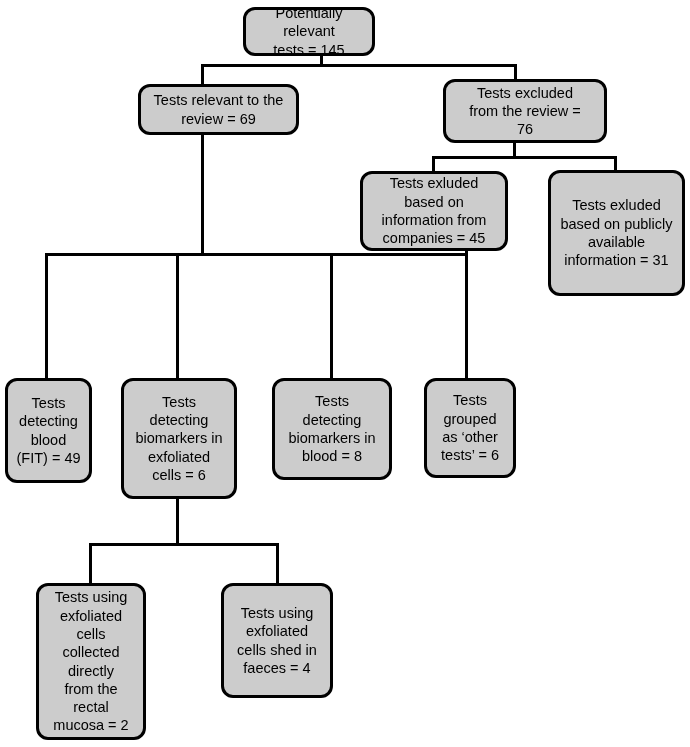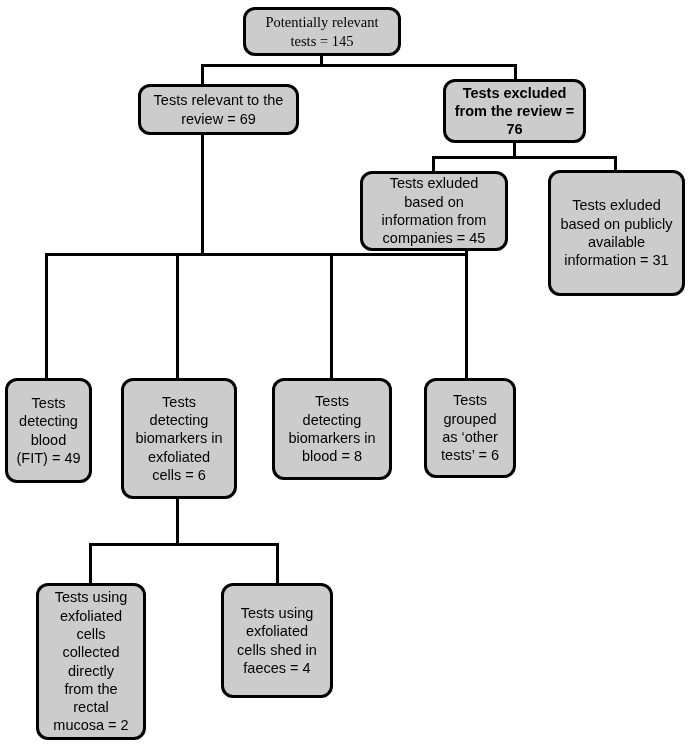--- a/index.html
+++ b/index.html
@@ -61,29 +61,29 @@
     <div class="edge v" style="left: 201px; top: 135px; height: 121px;"></div>
     <div class="edge h" style="left: 45px; top: 253px; width: 423px;"></div>
     <div class="edge v" style="left: 465px; top: 251px; height: 130px;"></div>
     <div class="edge v" style="left: 45px; top: 253px; height: 127px;"></div>
     <div class="edge v" style="left: 176px; top: 253px; height: 127px;"></div>
     <div class="edge v" style="left: 330px; top: 253px; height: 127px;"></div>
     <div class="edge v" style="left: 176px; top: 497px; height: 48px;"></div>
     <div class="edge h" style="left: 89px; top: 543px; width: 190px;"></div>
     <div class="edge v" style="left: 89px; top: 543px; height: 42px;"></div>
     <div class="edge v" style="left: 276px; top: 543px; height: 42px;"></div>
-    <div class="node" style="left: 243px; top: 7px; width: 158px; height: 49px; font-family: Liberation Serif, serif;">
+    <div class="node" style="left: 243px; top: 7px; width: 132px; height: 49px;">
       <span class="label">Potentially relevant
 tests = 145</span>
     </div>
     <div class="node" style="left: 138px; top: 84px; width: 161px; height: 51px;">
       <span class="label">Tests relevant to the
 review = 69</span>
     </div>
-    <div class="node" style="left: 443px; top: 79px; width: 143px; height: 64px; font-weight: bold;">
+    <div class="node" style="left: 443px; top: 79px; width: 164px; height: 64px;">
       <span class="label">Tests excluded
 from the review =
 76</span>
     </div>
     <div class="node" style="left: 360px; top: 171px; width: 148px; height: 80px;">
       <span class="label">Tests exluded
 based on
 information from
 companies = 45</span>
     </div>

